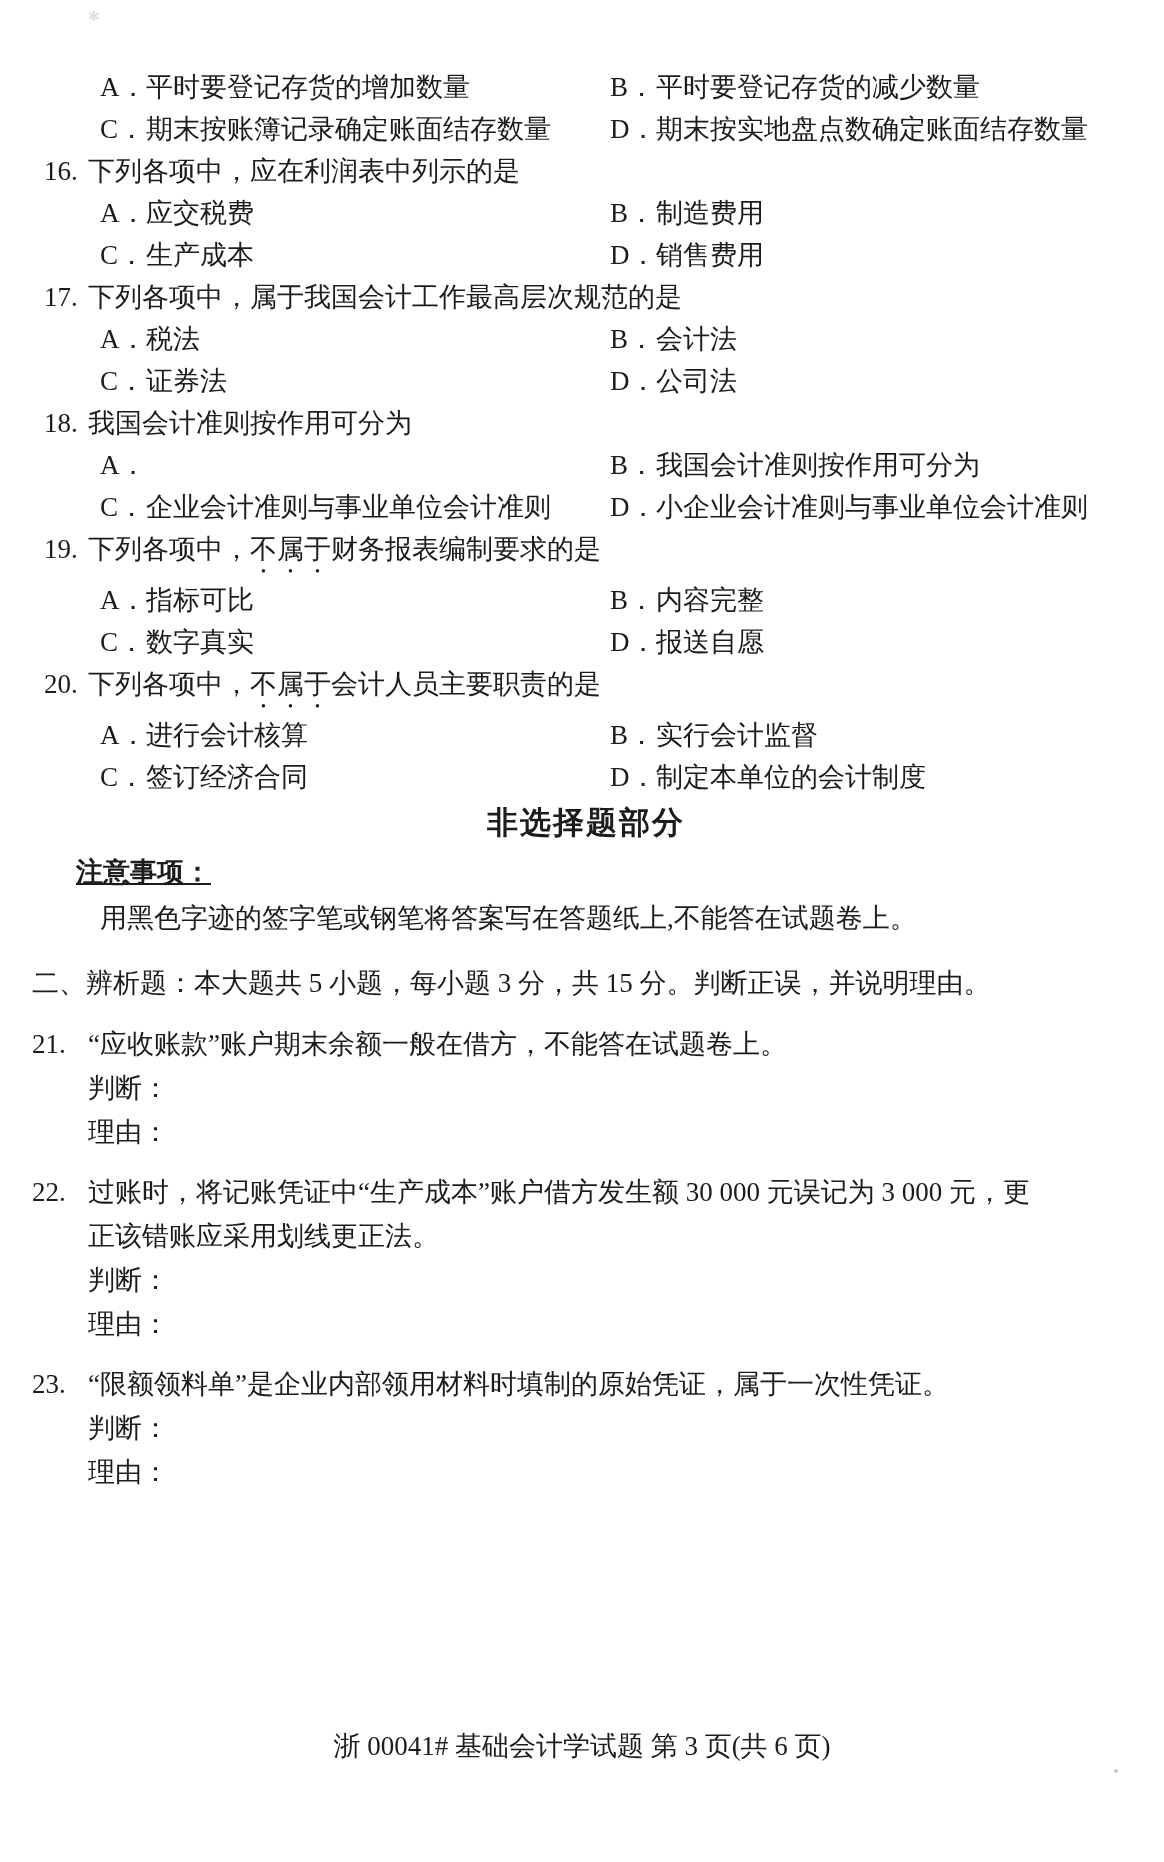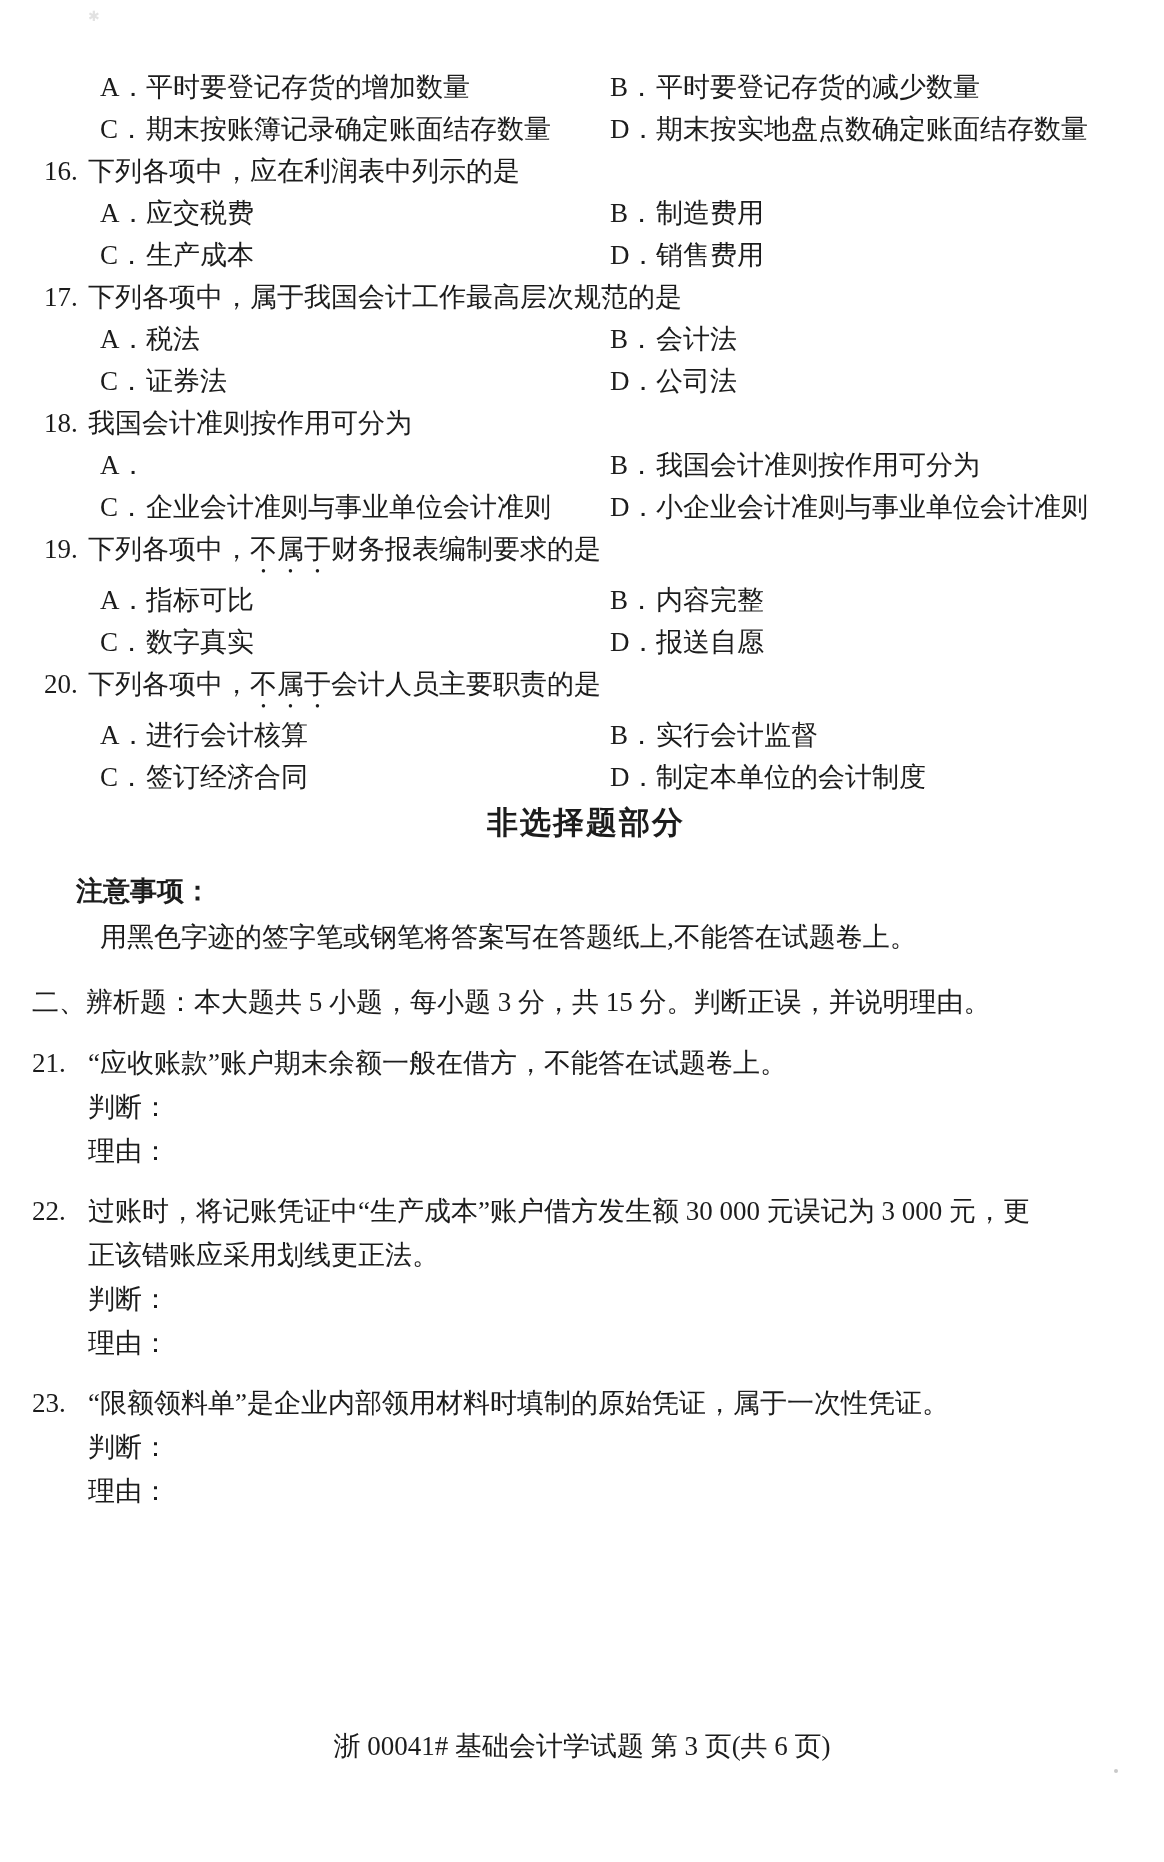--- a/index.html
+++ b/index.html
@@ -61,22 +61,23 @@
     font-size: 31px;
     line-height: 46px;
     margin: 2px 0 0 0;
     letter-spacing: 2px;
   }
 
   
   .notice-label {
     font-weight: bold;
     line-height: 44px;
-    margin-top: 23px;
+    margin-top: 4px;
     padding-left: 32px;
+    text-decoration: underline;
   }
   .notice-text {
     line-height: 48px;
     padding-left: 56px;
   }
 
   
   .part-intro {
     font-weight: normal;
     line-height: 46px;

